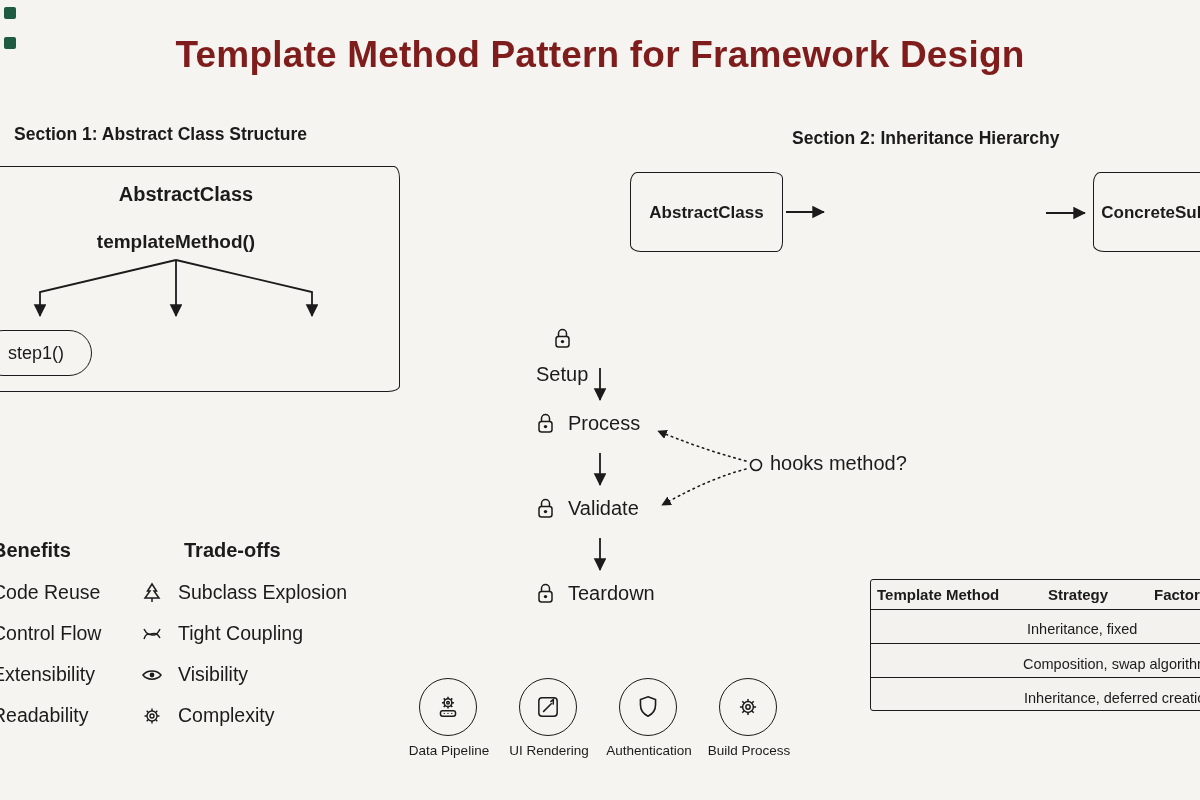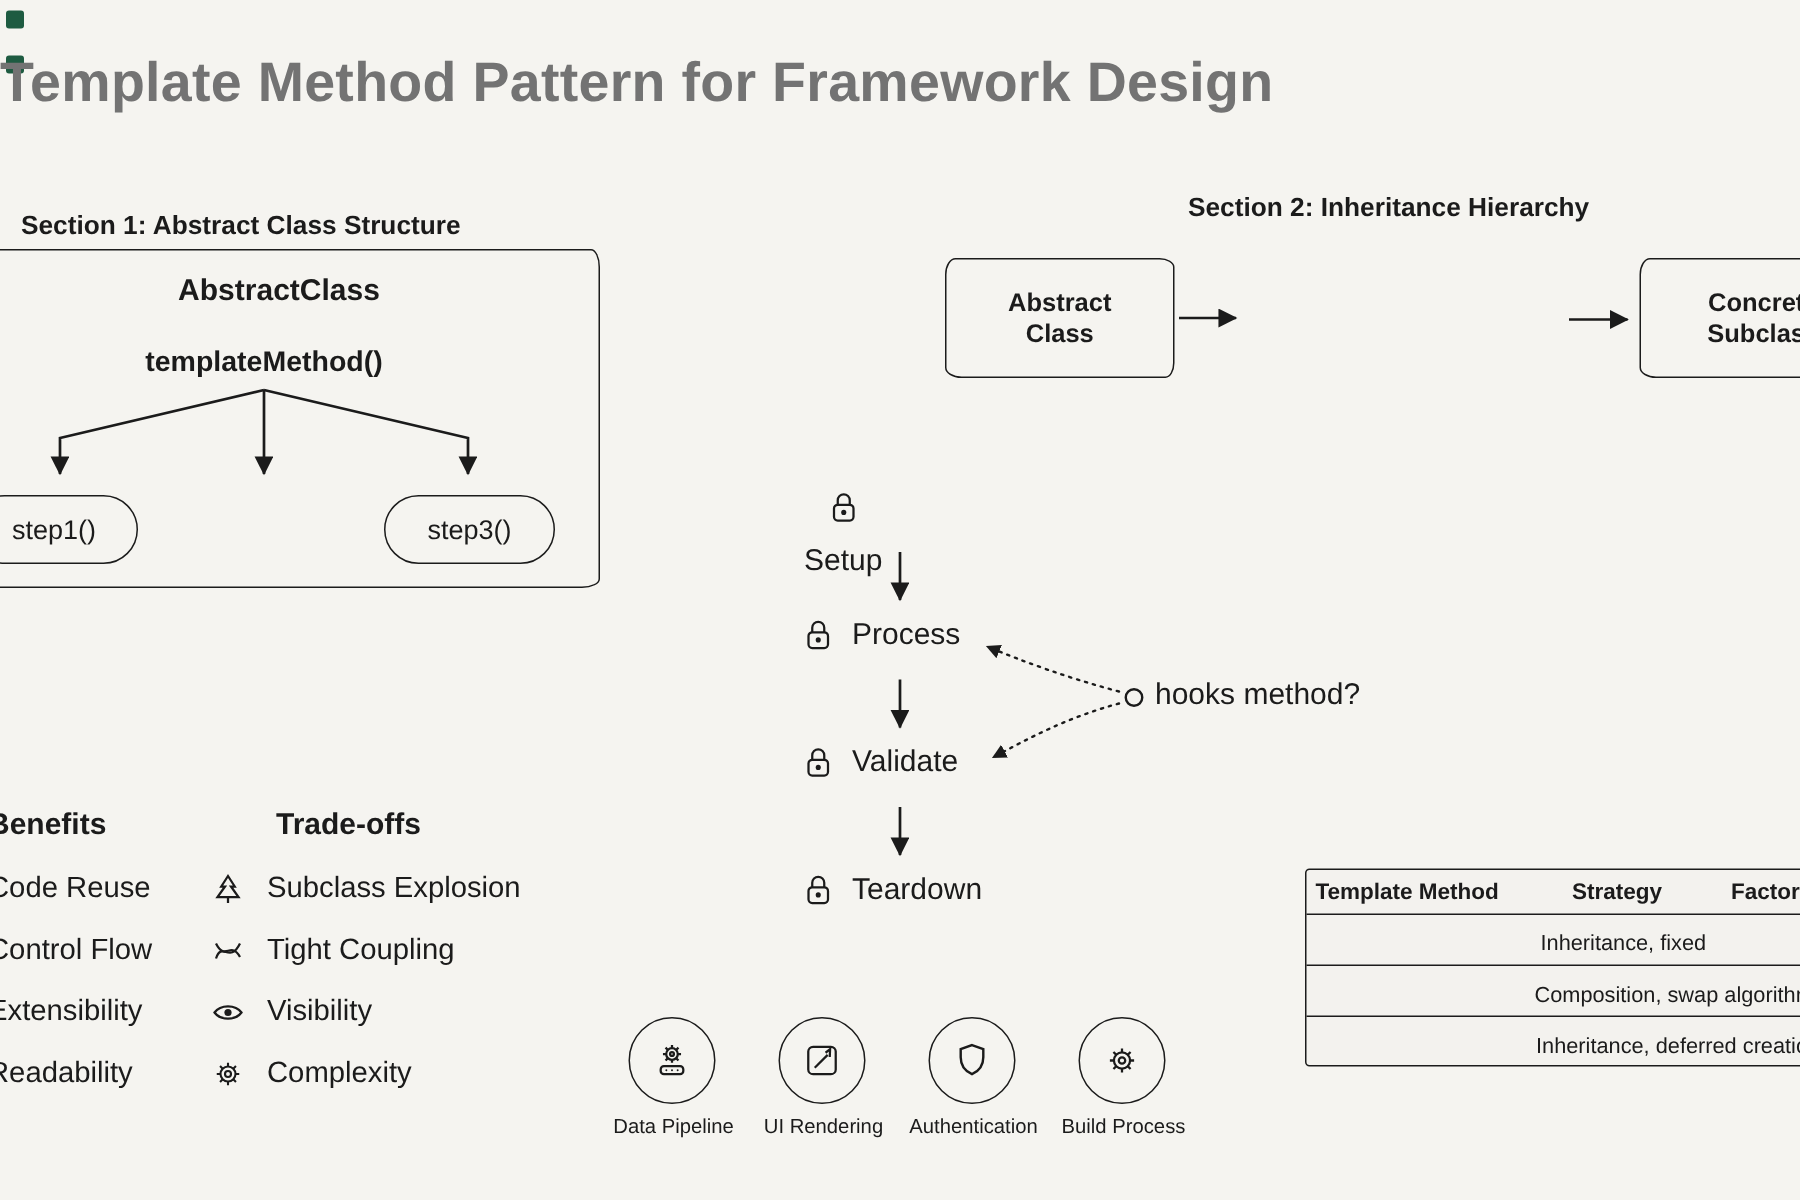--- a/index.html
+++ b/index.html
@@ -5,40 +5,40 @@
   * { margin: 0; padding: 0; box-sizing: border-box; }
   body { background: #e8e8e5; font-family: "Liberation Sans", sans-serif; }
   .canvas {
     position: relative; width: 1200px; height: 800px;
     background: #f5f4f0; overflow: hidden; color: #1b1b1b;
     font-family: "Liberation Sans", sans-serif;
   }
   .abs { position: absolute; }
   .overlay { position: absolute; left: 0; top: 0; pointer-events: none; }
   .title {
-    left: 0; right: 0; top: 34px; 
-    font-size: 37px; font-weight: 700; color: #737373; letter-spacing: .2px;
+    left: 0; right: 0; top: 34px; text-align: center;
+    font-size: 37px; font-weight: 700; color: #7f1d1d; letter-spacing: .2px;
   }
   .section-label { font-size: 17.5px; font-weight: 700; white-space: nowrap; }
   .sketch-box {
     border: 1.8px solid #1b1b1b;
     border-radius: 10px 6px 12px 7px / 7px 12px 6px 10px;
     background: transparent;
   }
   .pill {
     border: 1.8px solid #1b1b1b; border-radius: 26px;
     display: flex; align-items: center; justify-content: center;
     font-size: 18px;
   }
   .center-text { text-align: center; }
   .bold { font-weight: 700; }
   .hier-box {
     border: 1.9px solid #1b1b1b;
     border-radius: 7px 10px 6px 11px / 11px 6px 10px 7px;
-    display: flex; flex-direction: column; align-items: center; justify-content: center;
+    display: flex; align-items: center; justify-content: center;
     text-align: center; font-weight: 700; font-size: 17px; line-height: 21px;
   }
   .hier-sub { font-weight: 400; font-size: 13.5px; line-height: 17px; margin-top: 1px; }
   .flow-item { display: flex; align-items: center; gap: 13px; font-size: 20px; white-space: nowrap; }
   .list-heading { font-size: 20px; font-weight: 700; white-space: nowrap; }
   .list-item { font-size: 19.5px; white-space: nowrap; }
   .trade-row { display: flex; align-items: center; gap: 15px; }
   .use-circle {
     width: 58px; height: 58px; border: 1.7px solid #1b1b1b; border-radius: 50%;
     display: flex; align-items: center; justify-content: center;
@@ -85,33 +85,30 @@
       <path d="M746 469 C712 478 684 493 662 505" stroke-width="1.6" stroke-dasharray="1.5 4" stroke-linecap="round" marker-end="url(#ahs)"></path>
       <circle cx="756" cy="465" r="5.5" stroke-width="1.6"></circle>
     </g>
   </svg>
 
   <div class="abs edge-mark" style="left:4px; top:7px;"></div>
   <div class="abs edge-mark" style="left:4px; top:37px;"></div>
 
   <div class="abs title">Template Method Pattern for Framework Design</div>
 
-  <div class="abs section-label" style="left:14px; top:140px;">Section 1: Abstract Class Structure</div>
+  <div class="abs section-label" style="left:14px; top:124px;">Section 1: Abstract Class Structure</div>
 
   <div class="abs sketch-box" style="left:-28px; top:166px; width:428px; height:226px;"></div>
 
   <div class="abs center-text bold" style="left:-28px; top:183px; width:428px; font-size:20px;">AbstractClass</div>
 
   <div class="abs center-text bold" style="left:-38px; top:231px; width:428px; font-size:19px;">templateMethod()</div>
 
   <div class="abs pill" style="left:-20px; top:330px; width:112px; height:46px;">
     <span>step1()</span>
-  </div>
-  <div class="abs pill" style="left:256px; top:330px; width:114px; height:46px;">
-    <span>step3()</span>
   </div>
 
   <div class="abs section-label" style="left:792px; top:128px;">Section 2: Inheritance Hierarchy</div>
 
   <div class="abs hier-box" style="left:630px; top:172px; width:153px; height:80px;">
     <div>Abstract</div>
     <div>Class</div>
   </div>
 
 

